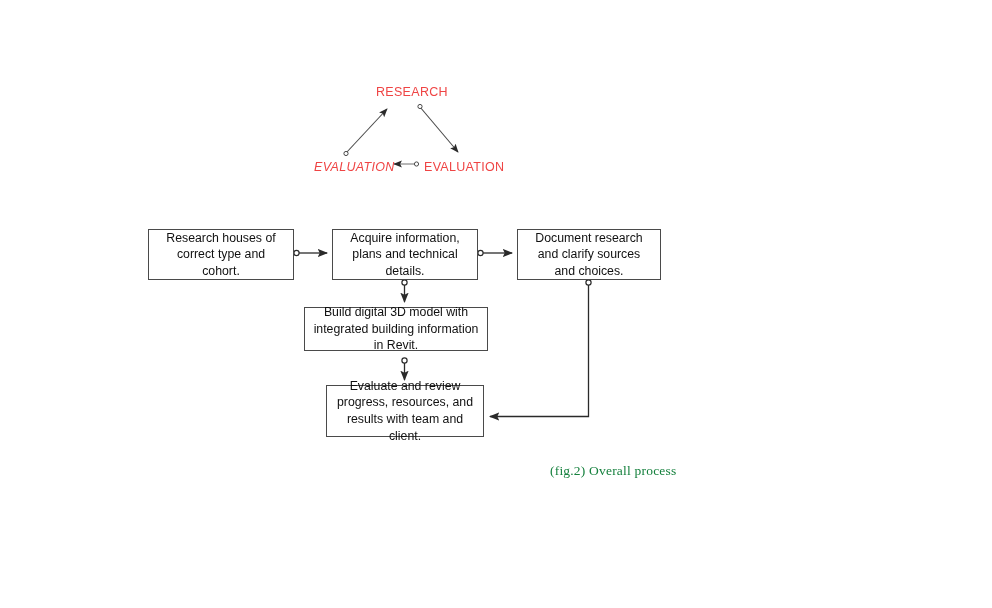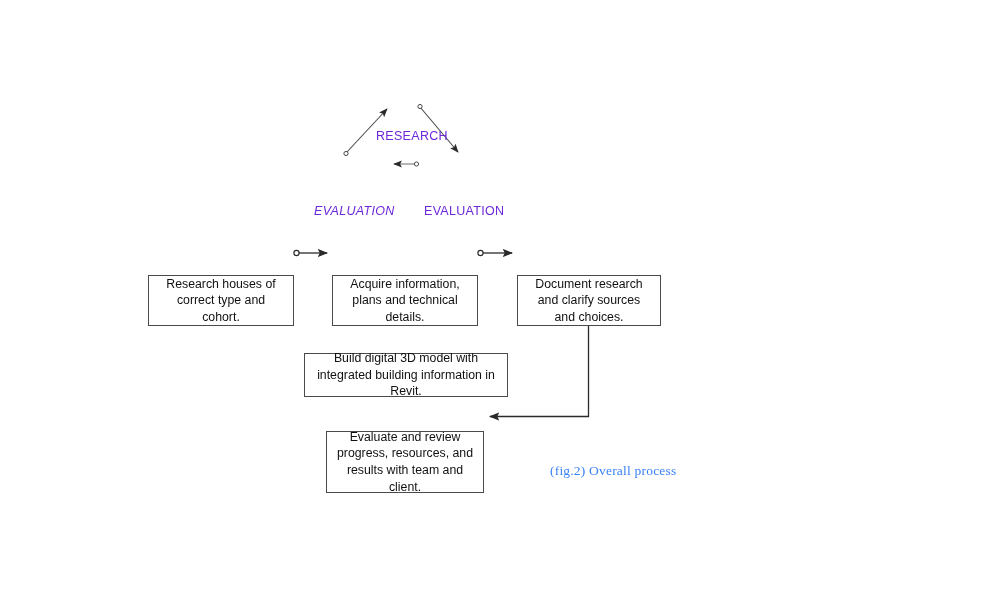--- a/index.html
+++ b/index.html
@@ -26,51 +26,49 @@
     top: 0;
     width: 992px;
     height: 608px;
     pointer-events: none;
   }
   .cycle-label {
     position: absolute;
     font-family: "Liberation Sans", sans-serif;
     font-size: 12.5px;
     letter-spacing: 0.3px;
-    color: #6d28d9;
+    color: #ef4444;
     white-space: nowrap;
     line-height: 1;
-    margin-top: 44px;
   }
   
   .flow-box {
     position: absolute;
     box-sizing: border-box;
     border: 1px solid #4a4a4a;
     background: #ffffff;
     display: flex;
     align-items: center;
     justify-content: center;
     text-align: center;
     color: #111111;
     font-family: "Liberation Sans", sans-serif;
     font-size: 12.3px;
     line-height: 1.35;
     padding: 0 8px;
-    margin-top: 46px;
   }
   .flow-box span {
     display: block;
   }
   
   #caption {
     position: absolute;
     font-family: "Liberation Serif", serif;
     font-size: 13.5px;
-    color: #3b82f6;
+    color: #15803d;
     white-space: nowrap;
     letter-spacing: 0.2px;
   }
 </style>
 </head>
 <body>
 
 <div id="canvas">
 
   <svg id="cycle-svg" viewBox="0 0 992 608" xmlns="http://www.w3.org/2000/svg">
@@ -135,23 +133,23 @@
   </div>
 
   <div class="flow-box" style="left:517px; top:229px; width:144px; height:51px;">
     <span>Document research and clarify sources and choices.</span>
   </div>
 
   <div class="flow-box" style="left:332px; top:229px; width:146px; height:51px;">
     <span>Acquire information, plans and technical details.</span>
   </div>
 
-  <div class="flow-box" style="left:304px; top:307px; width:204px; height:44px;">
+  <div class="flow-box" style="left:304px; top:307px; width:184px; height:44px;">
     <span>Build digital 3D model with integrated building information in Revit.</span>
   </div>
 
-  <div class="flow-box" style="left:326px; top:385px; width:158px; height:62px;">
+  <div class="flow-box" style="left:326px; top:385px; width:158px; height:52px;">
     <span>Evaluate and review progress, resources, and results with team and client.</span>
   </div>
 
   <div id="caption" style="left:550px; top:463px;">(fig.2) Overall process</div>
 
 </div>
 
 </body></html>

